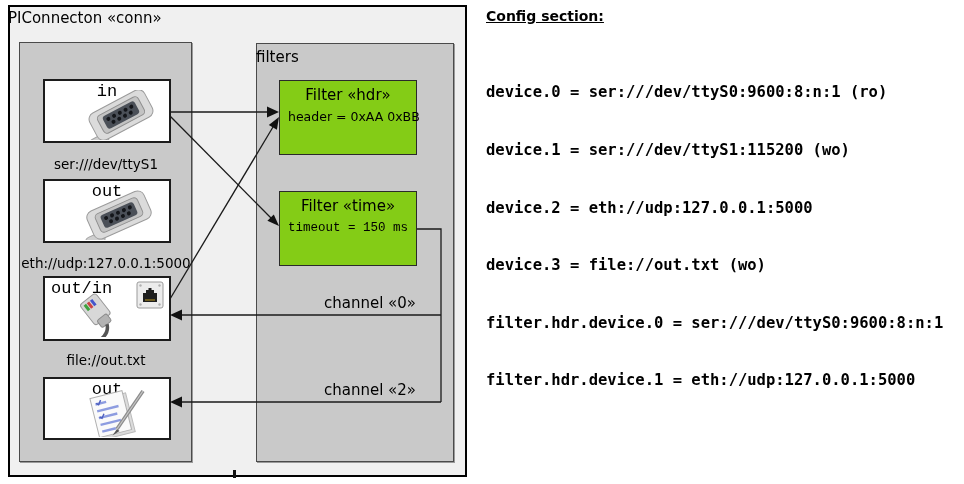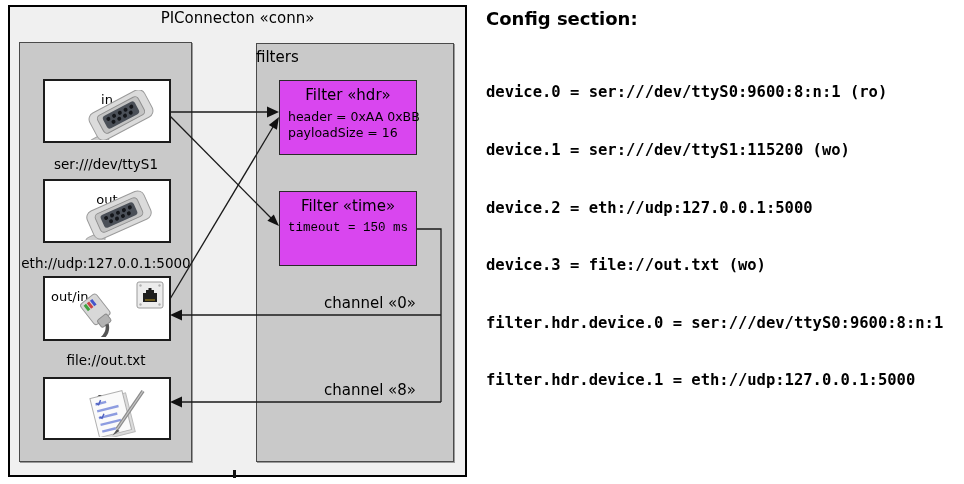--- a/index.html
+++ b/index.html
@@ -2,48 +2,48 @@
 <html><head>
 <meta charset="utf-8">
 <style>
   html,body{margin:0;padding:0;background:#fff;}
   .stage{position:relative;width:964px;height:484px;background:#fff;overflow:hidden;
          font-family:"DejaVu Sans",sans-serif;color:#000;}
   .abs{position:absolute;}
 
   
   .outer-box{left:8px;top:5px;width:455px;height:468px;border:2px solid #000;background:#f0f0f0;}
-  .outer-title{left:8px;top:9px;width:459px;text-align:center;font-size:15px;}
+  .outer-title{left:8px;top:9px;width:459px;font-size:15px;}
 
   
   .group{background:#c9c9c9;border:1.5px solid #4a4a4a;box-shadow:1px 1px 0 #9a9a9a;}
   .devices-group{left:19px;top:42px;width:171px;height:418px;}
   .filters-group{left:256px;top:43px;width:196px;height:417px;}
   .filters-title{left:256px;top:48px;width:199px;text-align:left;font-size:15px;}
 
   
   .dev-label{left:19px;width:174px;text-align:center;font-size:13.5px;white-space:nowrap;}
   .dev-box{left:43px;width:124px;background:#fff;border:2px solid #1c1c1c;}
-  .port-label{position:absolute;left:0;right:0;top:9px;text-align:center;font-size:13px;line-height:20px;}
+  .port-label{position:absolute;left:0;right:0;top:1px;text-align:center;font-size:17px;line-height:20px;font-family:Liberation Mono, monospace;}
   .port-label.tl{left:6px;right:auto;text-align:left;}
   .dev-icon{position:absolute;}
 
   
-  .filter-box{left:279px;width:136px;height:73px;background:#d946ef;border:1.5px solid #2a2a2a;}
+  .filter-box{left:279px;width:136px;height:73px;background:#84cc16;border:1.5px solid #2a2a2a;}
   .filter-title{position:absolute;left:0;right:0;top:5px;text-align:center;font-size:15px;}
   .filter-prop{position:absolute;left:8px;right:4px;font-size:12.5px;line-height:16px;white-space:nowrap;}
 
   
   .chan-label{left:260px;width:156px;text-align:right;font-size:15px;}
 
   
   .wires{left:0;top:0;width:964px;height:484px;pointer-events:none;}
 
   
-  .config-heading{left:486px;top:8px;font-family:"DejaVu Sans",sans-serif;font-weight:bold;font-size:18px;}
+  .config-heading{left:486px;top:8px;font-family:"DejaVu Sans",sans-serif;font-weight:bold;font-size:14px;text-decoration:underline;}
   .config-block{left:486px;top:45px;font-family:"DejaVu Sans Mono",monospace;
                 font-weight:bold;font-size:15.5px;line-height:19.2px;white-space:pre;}
 </style>
 </head>
 <body>
 
 <div class="stage">
 
   <div class="abs outer-box"></div>
   <div class="abs outer-title">PIConnecton «conn»</div>
@@ -135,30 +135,29 @@
       <path d="M36,42 l-4.5,6.5 7,-4.5 z" fill="#555"></path>
     </svg>
   </div>
 
   <div class="abs group filters-group"></div>
   <div class="abs filters-title">filters</div>
 
   <div class="abs filter-box" style="top:80px;">
     <div class="filter-title">Filter «hdr»</div>
     <div class="filter-prop" style="top:28px;">header = 0xAA 0xBB</div>
-    <div class="filter-prop" style="top:44px;">payloadSize = 16</div>
   </div>
 
   <div class="abs filter-box" style="top:191px;">
     <div class="filter-title">Filter «time»</div>
     <div class="filter-prop" style="top:28px;font-family:Liberation Mono, monospace;">timeout = 150 ms</div>
   </div>
 
   <div class="abs chan-label" style="top:294px;">channel «0»</div>
-  <div class="abs chan-label" style="top:381px;">channel «8»</div>
+  <div class="abs chan-label" style="top:381px;">channel «2»</div>
 
   <svg class="abs wires" width="964" height="484" viewBox="0 0 964 484">
     <g stroke="#1a1a1a" stroke-width="1.3" fill="none">
       <path d="M170,112 H267"></path>
       <path d="M170,116 L271,218"></path>
       <path d="M170,299 L273,127"></path>
       <path d="M417,229 H441 V402"></path>
       <path d="M441,315 H182"></path>
       <path d="M441,402 H182"></path>
     </g>

